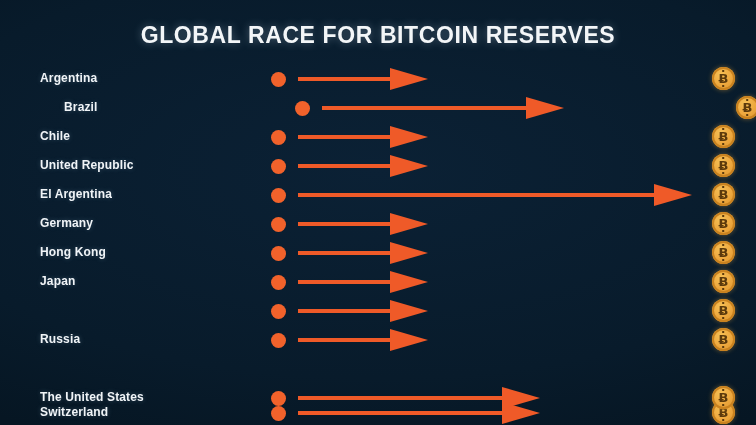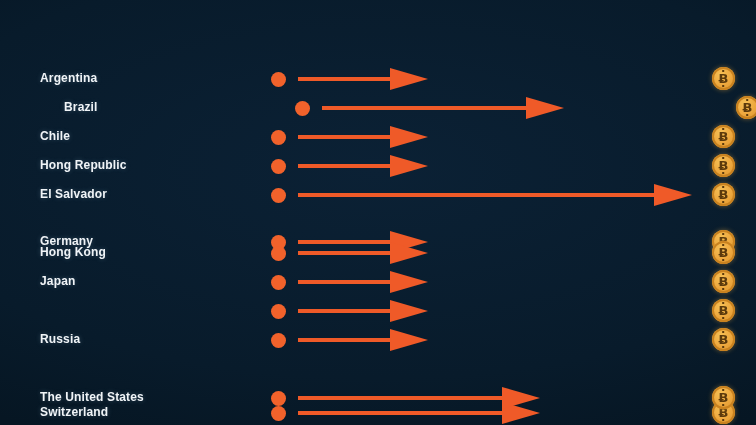--- a/index.html
+++ b/index.html
@@ -120,20 +120,21 @@
     background: #5c3a0c;
   }
   .coin-glyph::before { top: -2.2px; }
   .coin-glyph::after  { bottom: -2.2px; }
 </style>
 </head>
 <body>
 
 <div id="infographic">
 
+  <div id="chart-title">GLOBAL RACE FOR BITCOIN RESERVES</div>
 
   <div id="rows-area">
       <div class="race-row" style="top: 0px;">
         <div class="country-label">Argentina</div>
         <div class="start-dot"></div>
         <div class="arrow" style="left: 298px;">
           <div class="arrow-shaft" style="width: 92px;"></div>
           <div class="arrow-head" style="left: 92px;"></div>
         </div>
         <div class="coin">
@@ -156,42 +157,42 @@
         <div class="start-dot"></div>
         <div class="arrow" style="left: 298px;">
           <div class="arrow-shaft" style="width: 92px;"></div>
           <div class="arrow-head" style="left: 92px;"></div>
         </div>
         <div class="coin">
           <span class="coin-glyph">Ƀ</span>
         </div>
       </div>
       <div class="race-row" style="top: 87px;">
-        <div class="country-label">Hong Republic</div>
+        <div class="country-label">United Republic</div>
         <div class="start-dot"></div>
         <div class="arrow" style="left: 298px;">
           <div class="arrow-shaft" style="width: 92px;"></div>
           <div class="arrow-head" style="left: 92px;"></div>
         </div>
         <div class="coin">
           <span class="coin-glyph">Ƀ</span>
         </div>
       </div>
       <div class="race-row" style="top: 116px;">
-        <div class="country-label">El Salvador</div>
+        <div class="country-label">El Argentina</div>
         <div class="start-dot"></div>
         <div class="arrow" style="left: 298px;">
           <div class="arrow-shaft" style="width: 356px;"></div>
           <div class="arrow-head" style="left: 356px;"></div>
         </div>
         <div class="coin">
           <span class="coin-glyph">Ƀ</span>
         </div>
       </div>
-      <div class="race-row" style="top: 145px; margin-top: 18px;">
+      <div class="race-row" style="top: 145px;">
         <div class="country-label">Germany</div>
         <div class="start-dot"></div>
         <div class="arrow" style="left: 298px;">
           <div class="arrow-shaft" style="width: 92px;"></div>
           <div class="arrow-head" style="left: 92px;"></div>
         </div>
         <div class="coin">
           <span class="coin-glyph">Ƀ</span>
         </div>
       </div>

